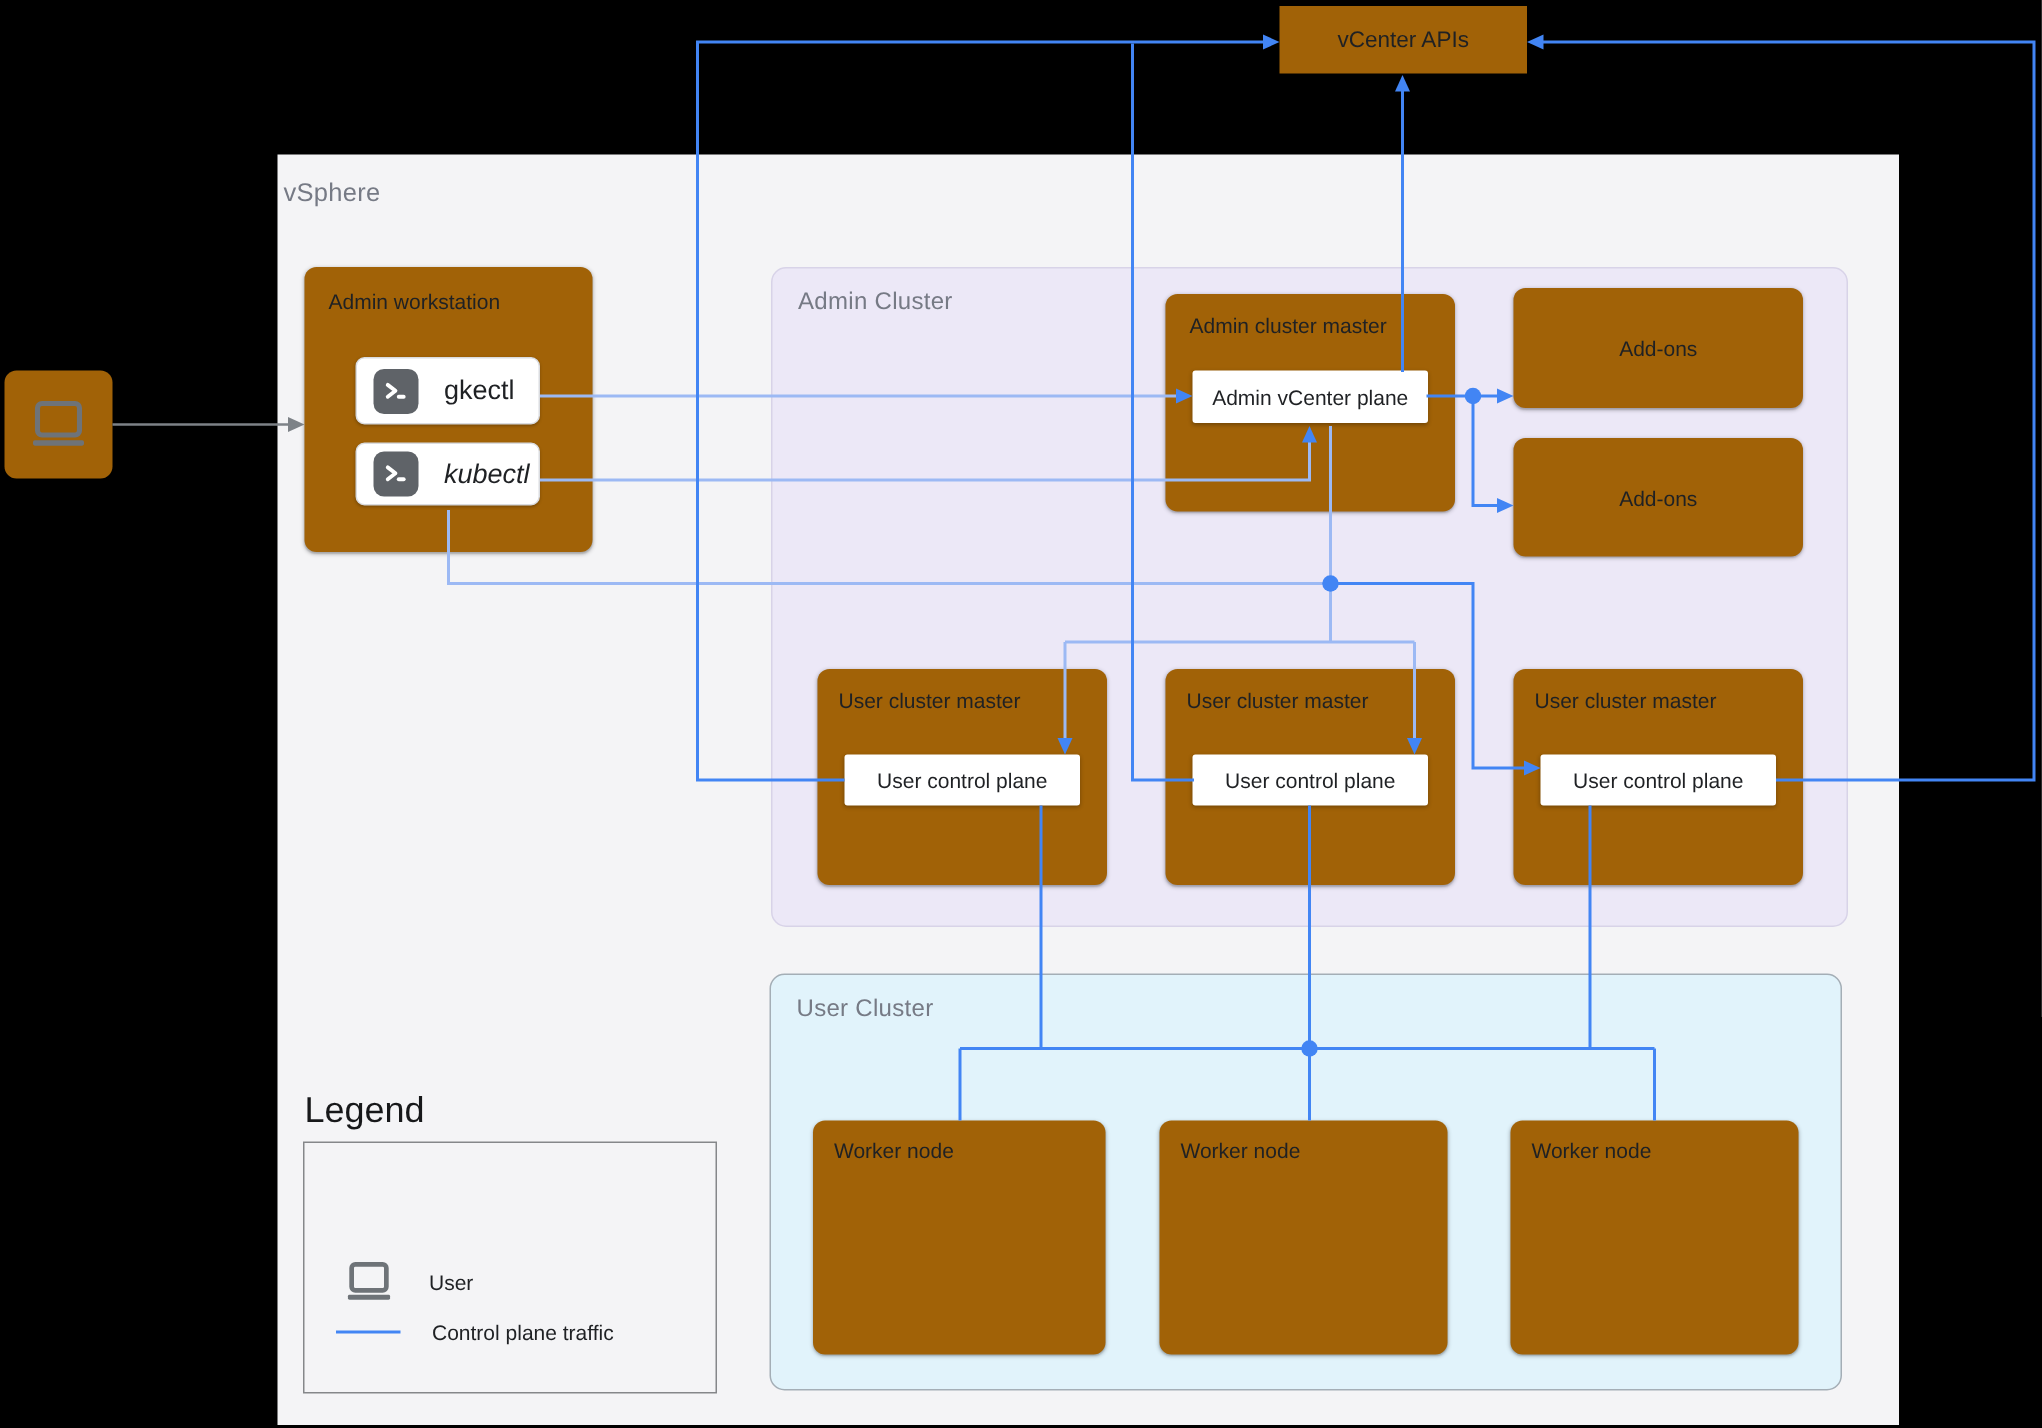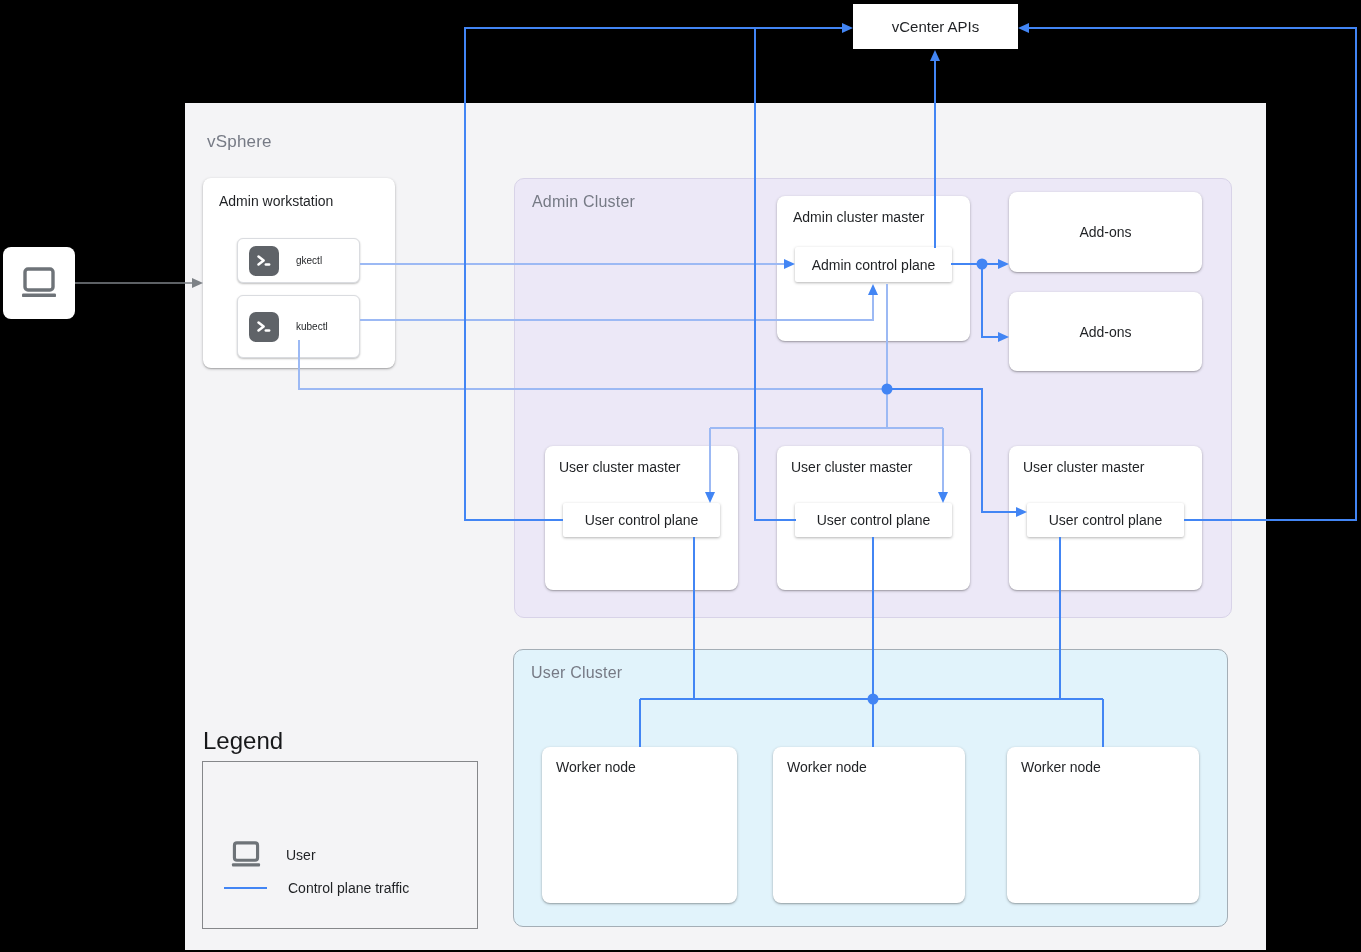--- a/index.html
+++ b/index.html
@@ -6,44 +6,44 @@
   #canvas{position:relative;width:1361px;height:952px;background:#000;overflow:hidden;
           font-family:"Liberation Sans", sans-serif;-webkit-font-smoothing:antialiased;}
   .abs{position:absolute;}
   
   .vsphere-panel{background:#f4f4f6;}
   .cluster-panel{border-radius:10px;box-sizing:border-box;}
   .admin-cluster{background:#ece8f7;border:1px solid #d8d3e8;}
   .user-cluster{background:#e1f3fb;border:1px solid #a4aeb6;}
   .panel-label{font-size:16px;color:#767a85;letter-spacing:.2px;}
   
-  .box{background:#ffffff;border-radius:8px;box-shadow:0 1px 3px rgba(0,0,0,.28), 0 1px 1px rgba(0,0,0,.12);}
+  .box{background:#a16207;border-radius:8px;box-shadow:0 1px 3px rgba(0,0,0,.28), 0 1px 1px rgba(0,0,0,.12);}
   .box-title{font-size:14px;color:#1f2124;}
   .ctl-box{background:#fff;box-shadow:0 1px 3px rgba(0,0,0,.30);display:flex;align-items:center;justify-content:center;
            font-size:14px;color:#1f2124;border-radius:2px;}
   .center-box{display:flex;align-items:center;justify-content:center;font-size:14px;color:#1f2124;}
   .sharp{border-radius:0;}
   
   .chip{background:#fff;border:1px solid #dadce0;border-radius:6px;box-shadow:0 1px 2px rgba(0,0,0,.25);
         display:flex;align-items:center;gap:17px;padding-left:11px;box-sizing:border-box;}
-  .chip-label{font-size:10px;color:#1f2124;}
+  .chip-label{font-size:18px;color:#1f2124;}
   .term-icon{background:#5f6368;border-radius:7px;display:flex;align-items:center;justify-content:center;flex:0 0 auto;}
   
   .legend-title{font-size:24px;color:#17181a;}
   .legend-box{border:1px solid #85878a;background:transparent;box-sizing:border-box;}
   .legend-label{font-size:14px;color:#1f2124;}
   svg.overlay{position:absolute;left:0;top:0;pointer-events:none;}
 </style>
 </head>
 <body>
 
 <div id="canvas">
 
   <div class="abs vsphere-panel" style="left:185px;top:103px;width:1081px;height:847px;"></div>
-  <div class="abs panel-label" style="left:207px;top:119px;font-size:17px;margin-top:13px;">vSphere</div>
+  <div class="abs panel-label" style="left:189px;top:119px;font-size:17px;">vSphere</div>
 
   <div class="abs box sharp center-box" style="left:853px;top:4px;width:165px;height:45px;border-radius:0;font-size:15px;">
     <span>vCenter APIs</span>
   </div>
 
   <div class="abs box" style="left:3px;top:247px;width:72px;height:72px;display:flex;align-items:center;justify-content:center;">
     <svg width="46" height="38" viewBox="0 0 46 38">
       <rect x="9" y="5" width="28" height="21" rx="3" fill="none" stroke="#6e7378" stroke-width="3.4"></rect>
       <rect x="6" y="29.5" width="34" height="3.6" rx="1.2" fill="#6e7378"></rect>
     </svg>
@@ -56,38 +56,38 @@
   <div class="abs chip" style="left:237px;top:238px;width:123px;height:45px;">
     <span class="term-icon" style="width:30px;height:30px;">
       <svg width="22" height="22" viewBox="0 0 24 24">
         <path d="M6 7.2 L11.6 11.5 L6 15.8" fill="none" stroke="#fff" stroke-width="2.8" stroke-linecap="round" stroke-linejoin="round"></path>
         <rect x="12.6" y="14.4" width="6.4" height="2.9" rx="1.4" fill="#fff"></rect>
       </svg>
     </span>
     <span class="chip-label">gkectl</span>
   </div>
 
-  <div class="abs chip" style="left:237px;top:295px;width:123px;height:63px;">
+  <div class="abs chip" style="left:237px;top:295px;width:123px;height:42px;font-style:italic;">
     <span class="term-icon" style="width:30px;height:30px;">
       <svg width="22" height="22" viewBox="0 0 24 24">
         <path d="M6 7.2 L11.6 11.5 L6 15.8" fill="none" stroke="#fff" stroke-width="2.8" stroke-linecap="round" stroke-linejoin="round"></path>
         <rect x="12.6" y="14.4" width="6.4" height="2.9" rx="1.4" fill="#fff"></rect>
       </svg>
     </span>
     <span class="chip-label">kubectl</span>
   </div>
 
   <div class="abs cluster-panel admin-cluster" style="left:514px;top:178px;width:718px;height:440px;"></div>
   <div class="abs panel-label" style="left:532px;top:193px;">Admin Cluster</div>
 
   <div class="abs box" style="left:777px;top:196px;width:193px;height:145px;">
     <div class="box-title" style="padding:13px 0 0 16px;">Admin cluster master</div>
   </div>
   <div class="abs ctl-box" style="left:795px;top:247px;width:157px;height:35px;">
-    <span>Admin control plane</span>
+    <span>Admin vCenter plane</span>
   </div>
 
   <div class="abs box center-box" style="left:1009px;top:192px;width:193px;height:80px;">
     <span>Add-ons</span>
   </div>
   <div class="abs box center-box" style="left:1009px;top:292px;width:193px;height:79px;">
     <span>Add-ons</span>
   </div>
 
   <div class="abs box" style="left:545px;top:446px;width:193px;height:144px;">

